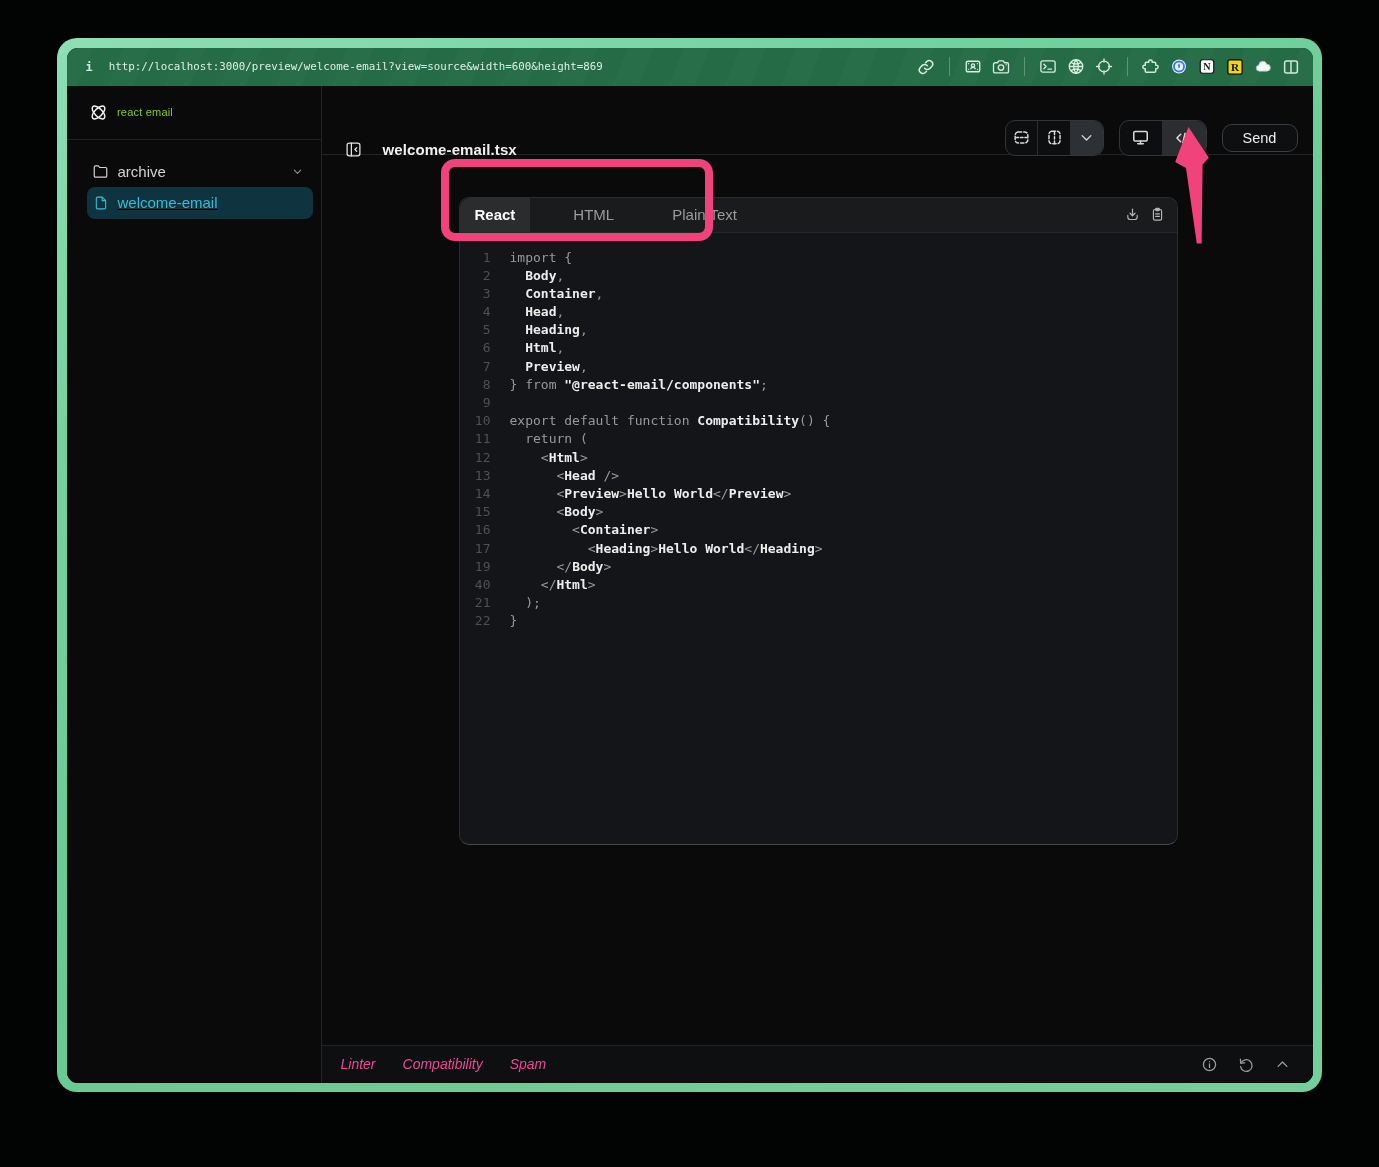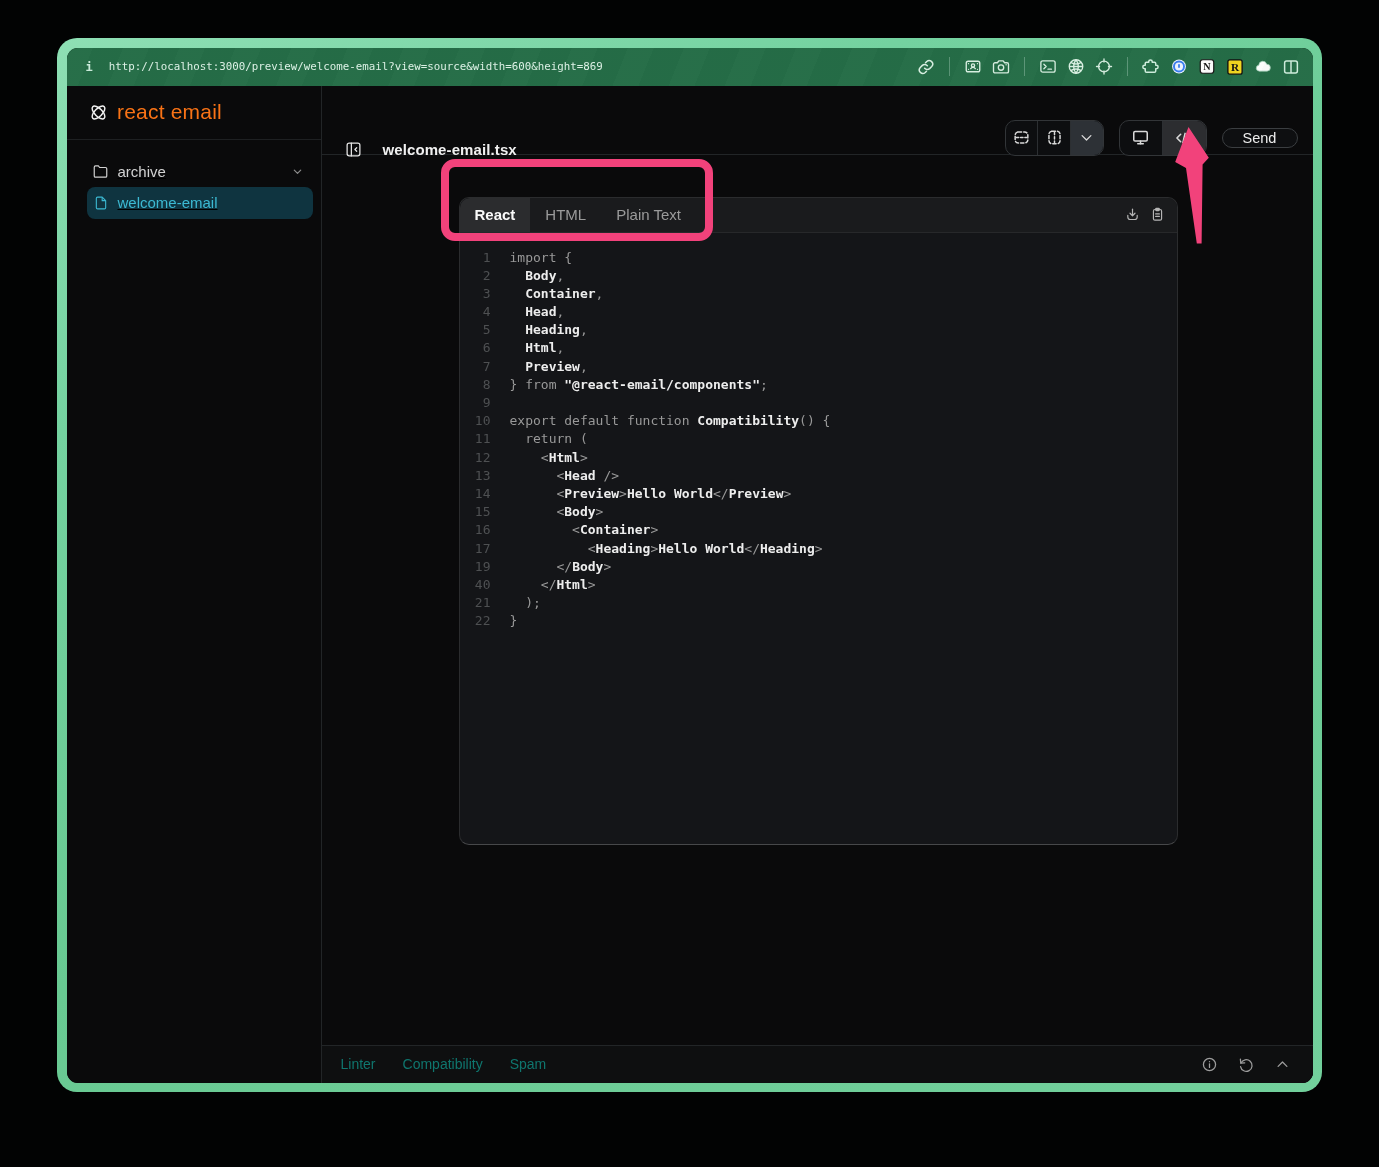--- a/index.html
+++ b/index.html
@@ -23,21 +23,21 @@
   .chrome-icons .cicon { width:18px; height:18px; display:flex; align-items:center; justify-content:center; }
   .chrome-icons .cicon svg { display:block; }
   .chrome-divider { width:1px; height:19px; background:rgba(235,255,244,0.28); margin:0 4px; }
 
   
   .app { flex:1; display:flex; min-height:0; background:#0a0a0b; }
   .sidebar { width:255px; flex:0 0 255px; border-right:1px solid #222527; display:flex; flex-direction:column; }
   .sidebar-header { height:54px; flex:0 0 54px; border-bottom:1px solid #1e2022;
     display:flex; align-items:center; padding-left:21px; gap:8.5px; }
   .sidebar-logo { width:21px; height:21px; color:#f2f2f2; }
-  .sidebar-title { color:#f97316; font-size:21px; font-weight:500; letter-spacing:.2px; }
+  .sidebar-title { color:#84cc16; font-size:11px; font-weight:500; letter-spacing:.2px; }
   .sidebar-nav { padding:16px 8px 0 20px; display:flex; flex-direction:column;text-decoration:underline; }
   .nav-row { height:31.5px; display:flex; align-items:center; gap:9px;
     border-radius:8px; padding:0 10px 0 6px; font-size:15px; color:#d2d2d2; cursor:default; }
   .nav-row .chev { margin-left:auto; color:#8d8d8d; display:flex; }
   .nav-row.selected { background:#0f3440; color:#3cb9d2; }
   .nav-row .row-icon { display:flex; align-items:center; justify-content:center; width:16px; }
 
   .main { flex:1; display:flex; flex-direction:column; min-width:0; }
   .main-topbar { height:57px; flex:0 0 57px; border-bottom:1px solid #222527;
     display:flex; align-items:flex-end; padding:12px 15px 0 23px;margin-top:12px; }
@@ -45,45 +45,45 @@
   .main-title { margin-left:21px; position:relative; top:4.5px; color:#f0f0f0; font-size:15px; font-weight:700; letter-spacing:.1px; }
   .toolbar { margin-left:auto; display:flex; align-items:center; gap:15px; position:relative; top:2px; }
   .btn-group { height:36px; display:flex; align-items:stretch; border:1px solid #323538;
     border-radius:10px; overflow:hidden; background:#0d0e10; }
   .seg { display:flex; align-items:center; justify-content:center; color:#dadada; }
   .seg + .seg { border-left:1px solid #2c2f32; }
   .g1 { width:99px; } .g1 .seg { flex:1; }
   .g2 { width:88px; } .g2 .seg { flex:1; }
   .seg.lit { background:#2d3136; }
   .seg.lit2 { background:#2c2d30; }
-  .send-btn { height:20px; min-width:76px; padding:0 20px; border:1px solid #3b3e41; border-radius:10px;
+  .send-btn { height:28px; min-width:76px; padding:0 20px; border:1px solid #3b3e41; border-radius:10px;
     background:#0e0f11; color:#ededed; font-size:14.5px; font-weight:500;
     display:flex; align-items:center; justify-content:center; }
 
   .preview-area { flex:1; position:relative; min-height:0; }
   .code-panel { position:absolute; left:137px; top:42px; width:719px; height:648px;
     background:#141518; border:1px solid #2b2c2e; border-bottom-color:#47484a;
     border-radius:10px; display:flex; flex-direction:column; overflow:hidden; }
   .tab-strip { height:35px; flex:0 0 35px; background:#1a1b1d; border-bottom:1px solid #27282a;
-    display:flex; align-items:stretch; }
+    display:flex; align-items:stretch;gap:28px; }
   .tab { padding:0 15px; display:flex; align-items:center; font-size:15px; color:#9b9b9b; }
   .tab.active { background:#2b2c2e; color:#fafafa; font-weight:700; border-top-left-radius:10px; }
   .strip-icons { margin-left:auto; display:flex; align-items:center; gap:10px; padding-right:12px; color:#b5b5b5; }
   .strip-icons .sicon { display:flex; }
   .code-scroll { flex:1; padding-top:16px; font-family:"DejaVu Sans Mono", monospace;
     font-size:13px; overflow:hidden; }
   .code-line { display:flex; height:18.2px; line-height:18.2px; }
   .code-line .ln { width:31px; flex:0 0 31px; text-align:right; color:#4e5052; }
   .code-line .lc { margin-left:19px; white-space:pre; }
   .tok-g { color:#999999; }
   .tok-w { color:#ededed; font-weight:bold; }
 
   .bottom-bar { height:38px; flex:0 0 38px; border-top:1px solid #222527;
     display:flex; align-items:center; padding:0 23px 0 19px; gap:27px; background:#0e0f10; }
-  .bottom-tab { color:#0f766e; font-size:14px; }
+  .bottom-tab { color:#ec4899; font-size:14px;font-style:italic; }
   .bottom-icons { margin-left:auto; display:flex; align-items:center; gap:20px; color:#9c9c9c; }
   .bottom-icons .bicon { display:flex; }
 
   
   .anno-rect { position:absolute; left:441px; top:159px; width:272px; height:82px;
     border:8.5px solid #f2427b; border-radius:14px; z-index:50; }
   .anno-arrow { position:absolute; left:1170px; top:124px; z-index:50; }
 </style>
 </head>
 <body>

